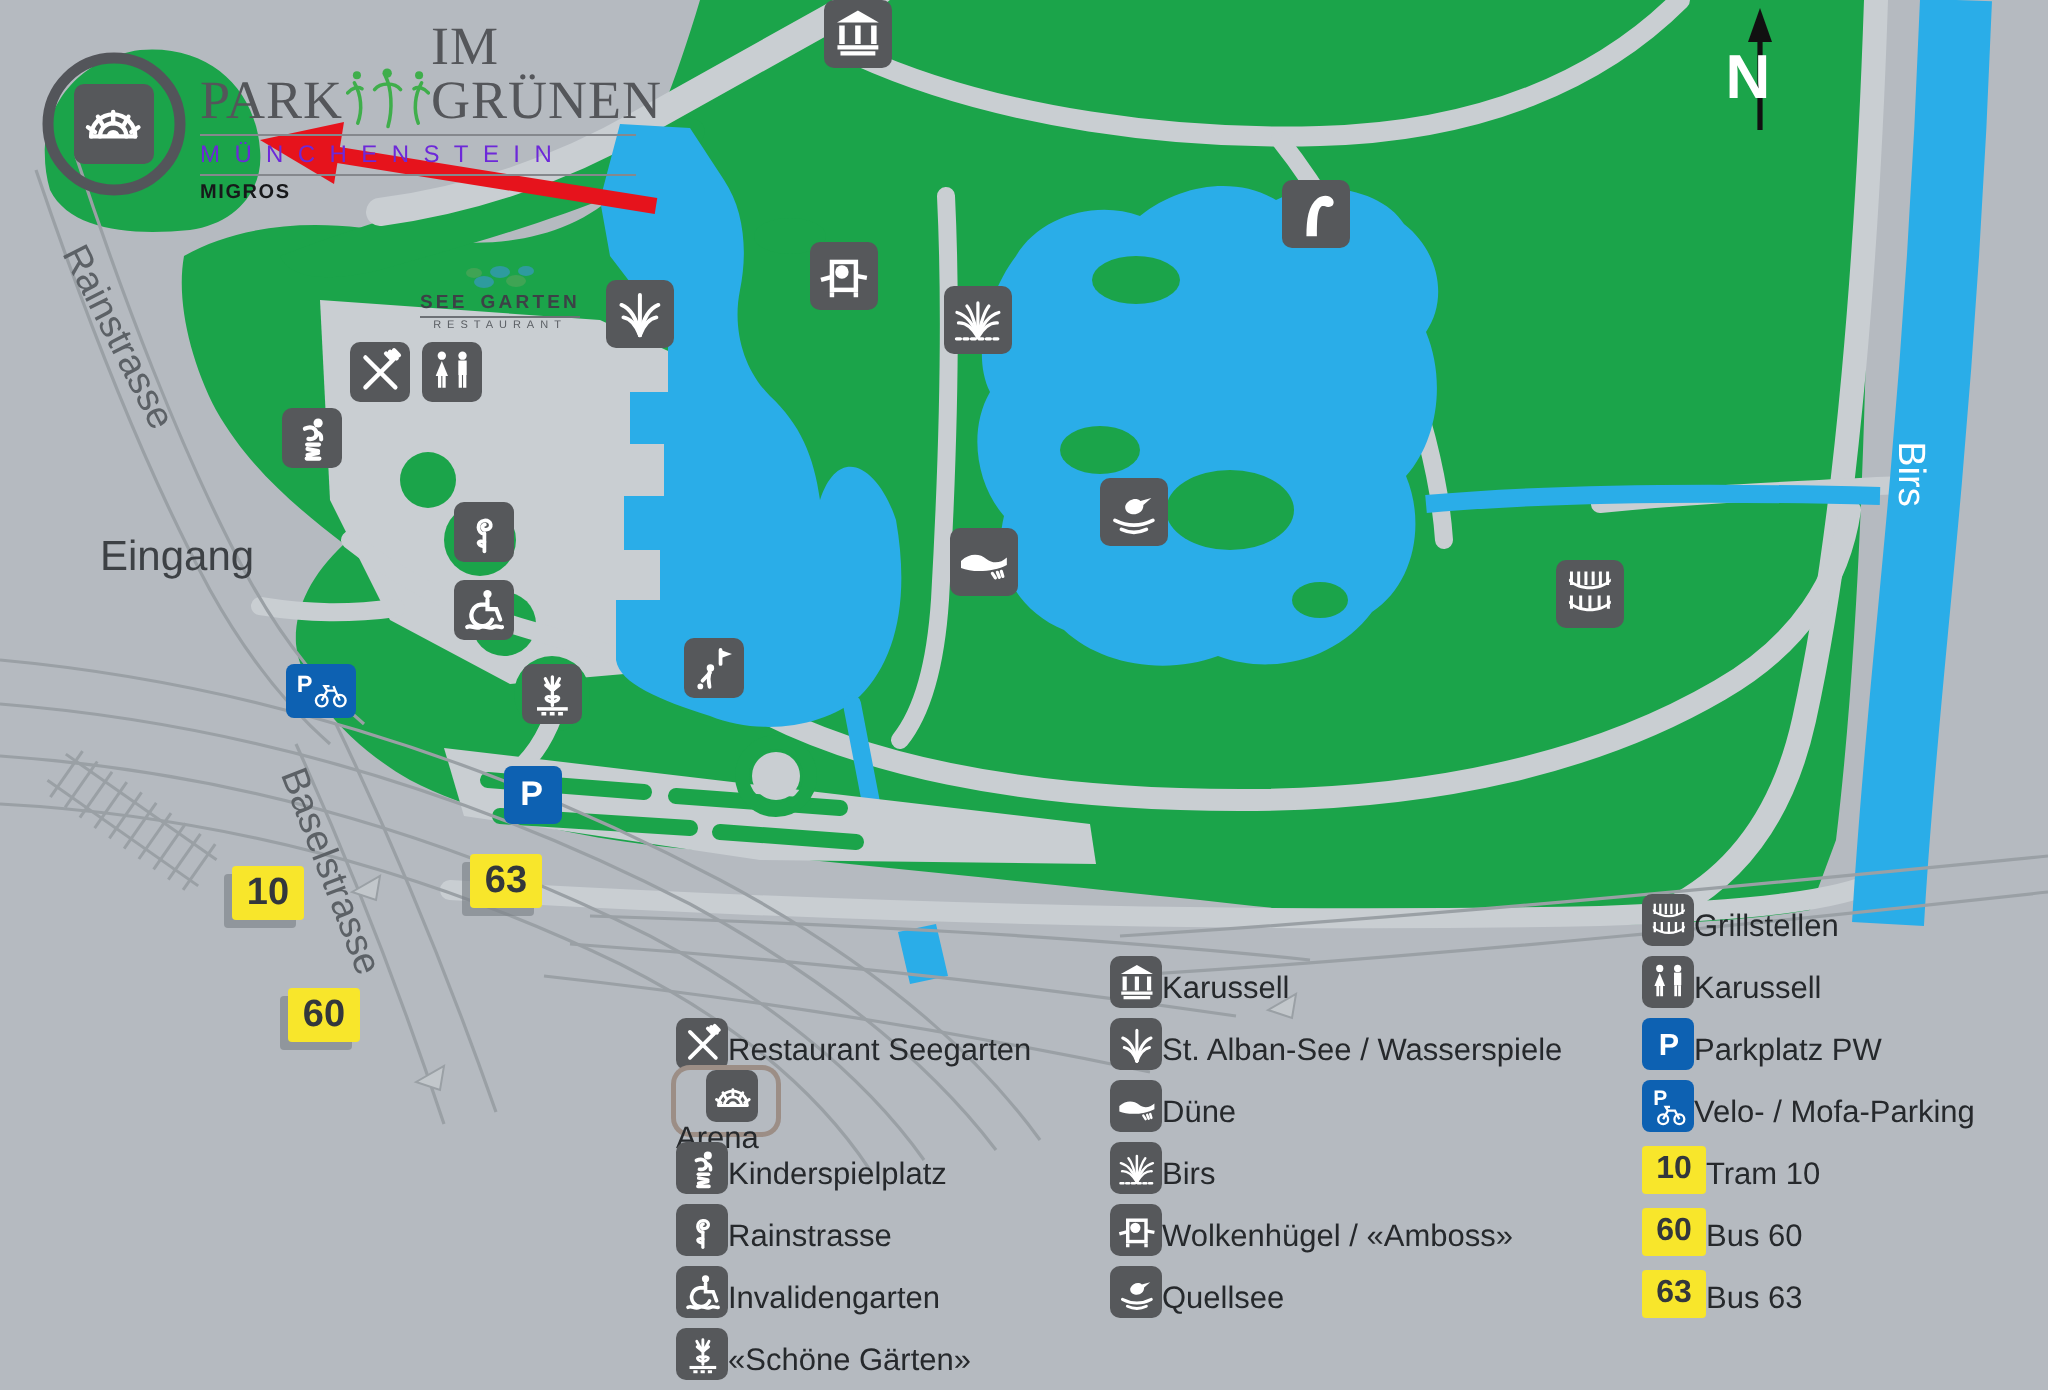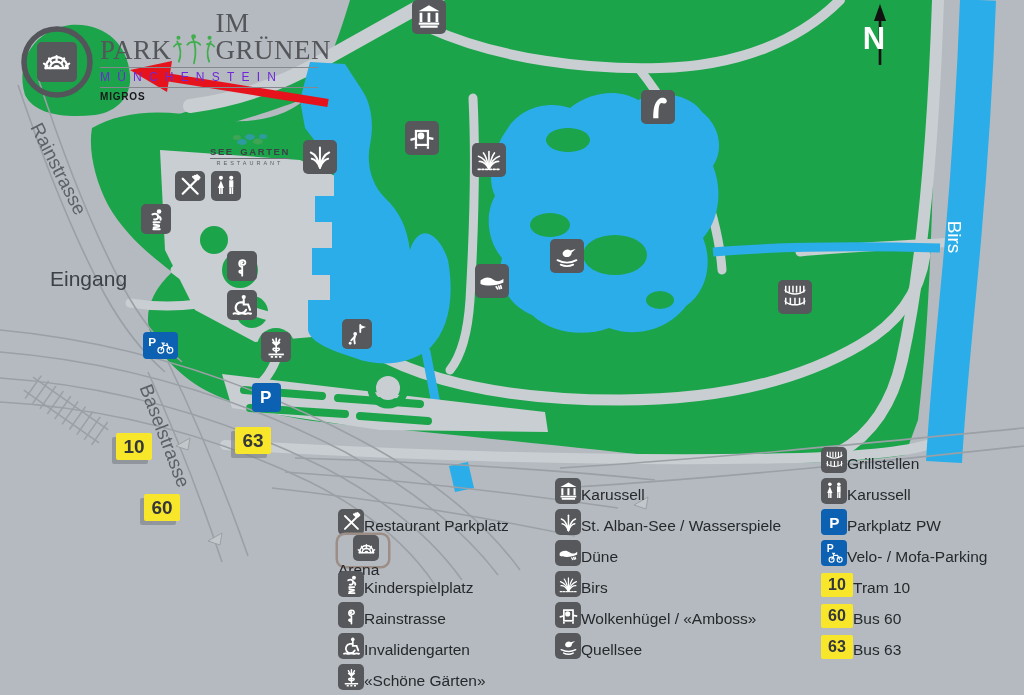--- a/index.html
+++ b/index.html
@@ -421,21 +421,21 @@
         <div class="leg-row">
           <div class="leg-icon">
             <svg viewBox="0 0 24 24">
               <g stroke="#fff" fill="none" stroke-linecap="round" stroke-width="2">
                 <path d="M5.2 5.2 L18.8 18.8"></path>
                 <path d="M18.8 5.2 L5.2 18.8"></path>
                 <path d="M14.6 3.4 L17.4 6.2 M16.4 2.6 L19.4 5.6 M18.2 2 L20.4 4.2"></path>
               </g>
             </svg>
           </div>
-          <span class="leg-label">Restaurant Parkplatz</span>
+          <span class="leg-label">Restaurant Seegarten</span>
         </div>
         <div class="leg-row highlight">
           <div class="leg-icon">
             <svg viewBox="0 0 24 24">
               <g stroke="#fff" fill="none" stroke-linecap="round" stroke-width="1.5">
                 <path d="M4.5 16.5 A7.5 7.5 0 0 1 19.5 16.5"></path>
                 <path d="M7.5 16.5 A4.5 4.5 0 0 1 16.5 16.5"></path>
                 <path d="M12 12 V8.2 M8.6 13 L6.8 9.8 M15.4 13 L17.2 9.8 M5.8 15 L3.4 13.4 M18.2 15 L20.6 13.4"></path>
                 <path d="M4.5 16.5 H19.5"></path>
               </g>

